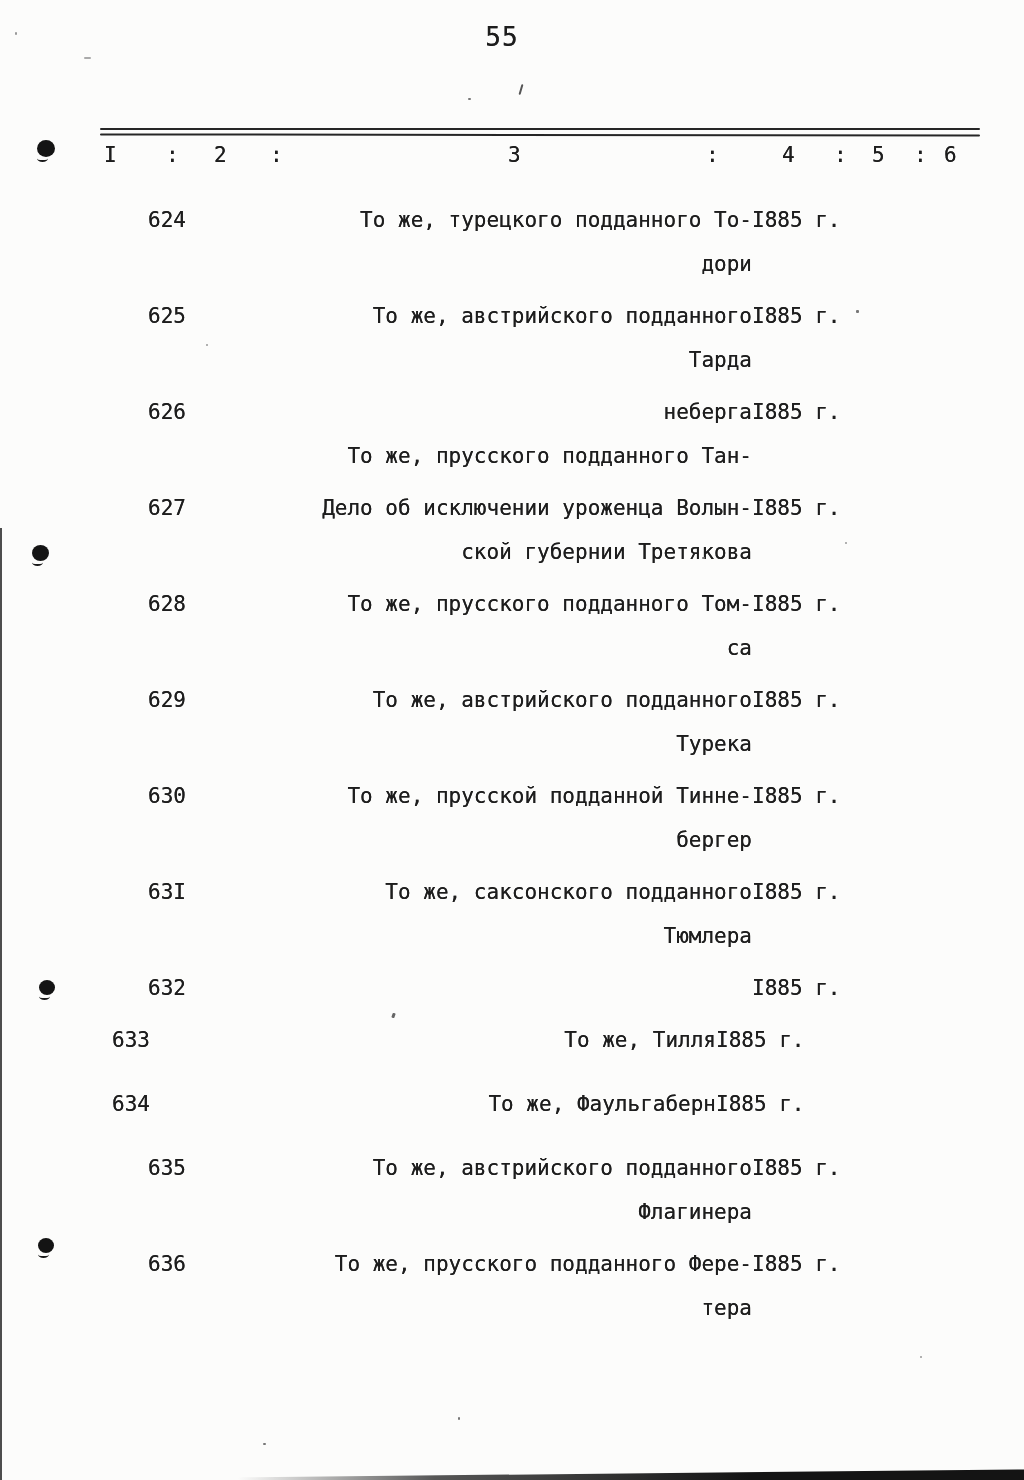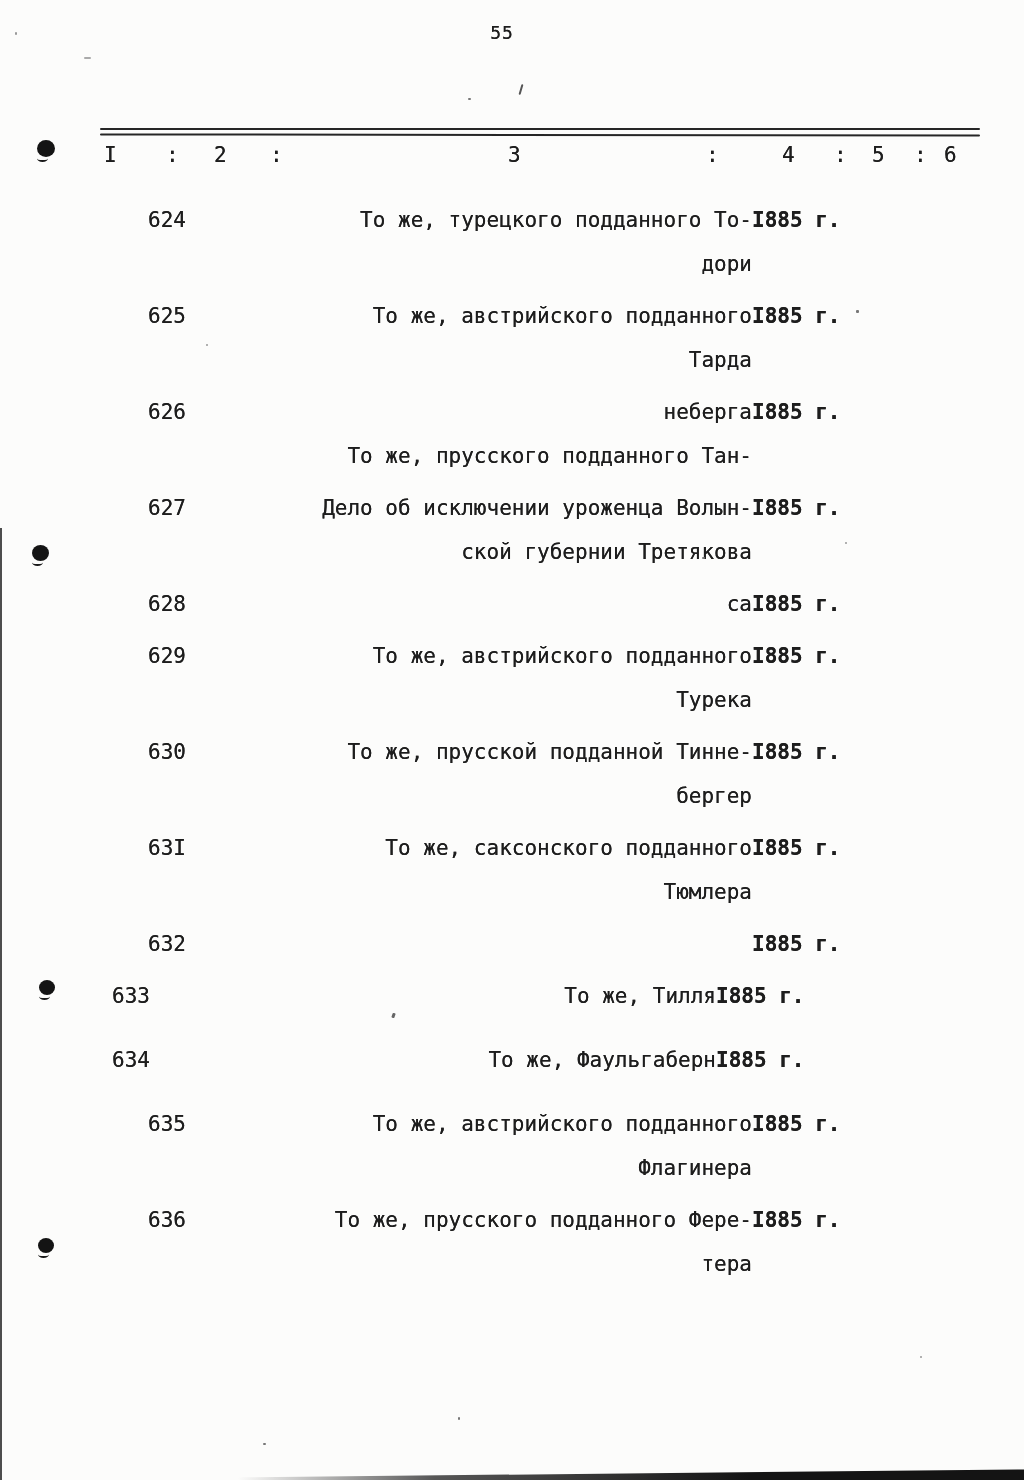--- a/index.html
+++ b/index.html
@@ -9,21 +9,21 @@
     background:#fcfcfb;
     overflow:hidden;
     font-family:"DejaVu Sans Mono","Liberation Mono",monospace;
     color:#1d1d1d;
   }
   .ink{ text-shadow:0 0 .6px rgba(20,20,20,.85); }
 
   
   .page-number{
     position:absolute;top:22px;left:462px;width:80px;
-    text-align:center;font-size:18px;letter-spacing:1px;
+    text-align:center;font-size:26px;letter-spacing:1px;
   }
 
   
   .table-head{position:absolute;left:0;top:0;width:100%;}
   .rule{position:absolute;left:100px;width:880px;height:2px;background:#262626;border-radius:1px;}
   .rule.r1{top:128px;}
   .rule.r2{top:134px;transform:rotate(.08deg);}
   .hcell,.hsep{
     position:absolute;top:140px;height:30px;line-height:30px;
     font-size:21px;
@@ -42,21 +42,21 @@
   .entry.one-line{margin-bottom:20px;}
   .entry-no{
     position:absolute;left:112px;top:0;
     font-size:21px;line-height:44px;
   }
   .entry-desc{margin-left:264px;width:452px;font-size:21px;text-align:right;}
   .entry-desc .line{line-height:44px;white-space:nowrap;}
   .entry-desc .line.first{padding-left:18px;}
   .entry-year{
     position:absolute;left:716px;top:0;
-    font-size:21px;line-height:44px;white-space:nowrap;font-weight:bold;
+    font-size:21px;line-height:44px;white-space:nowrap;
   }
 
   
   .punch{position:absolute;background:#141414;border-radius:50%;}
   .punch::after{
     content:"";position:absolute;left:0;bottom:-5px;width:11px;height:5px;
     border-bottom:2px solid #1a1a1a;border-radius:50%;
   }
   .punch.p1{left:37px;top:140px;width:18px;height:17px;}
   .punch.p2{left:32px;top:545px;width:17px;height:16px;}
@@ -129,20 +129,21 @@
       <div class="entry-desc ink">
           <div class="line first">Дело об исключении уроженца Волын-</div>
           <div class="line">ской губернии Третякова</div>
         </div>
       <div class="entry-year ink">I885 г.</div>
     </div>
 
     <div class="entry two-line">
       <div class="entry-no ink">628</div>
       <div class="entry-desc ink">
+          <div class="line first">То же, прусского подданного Том-</div>
           <div class="line">са</div>
         </div>
       <div class="entry-year ink">I885 г.</div>
     </div>
 
     <div class="entry two-line">
       <div class="entry-no ink">629</div>
       <div class="entry-desc ink">
           <div class="line first">То же, австрийского подданного</div>
           <div class="line">Турека</div>

